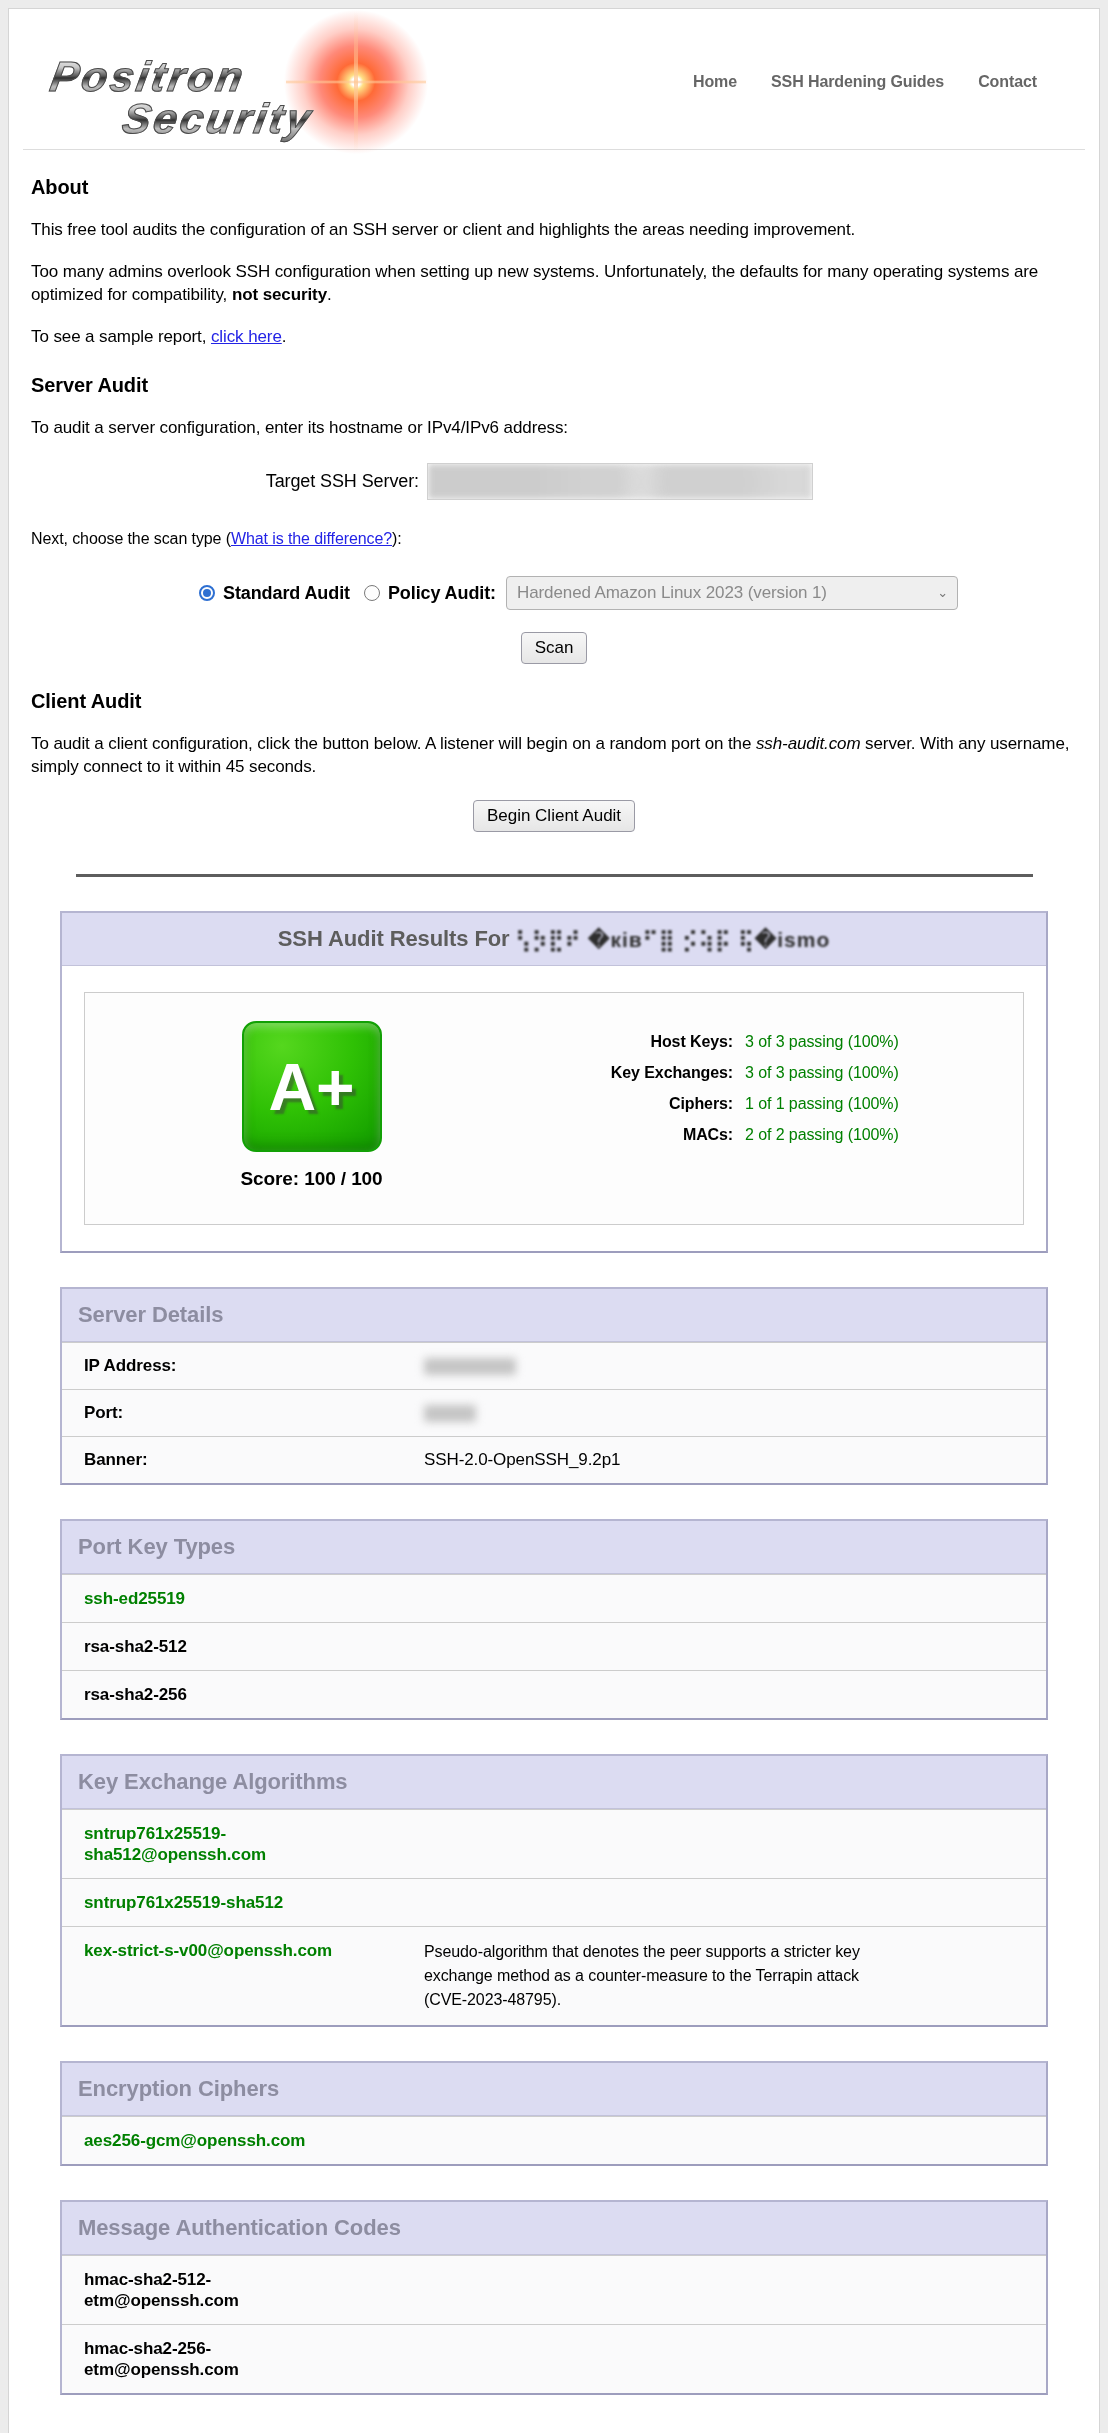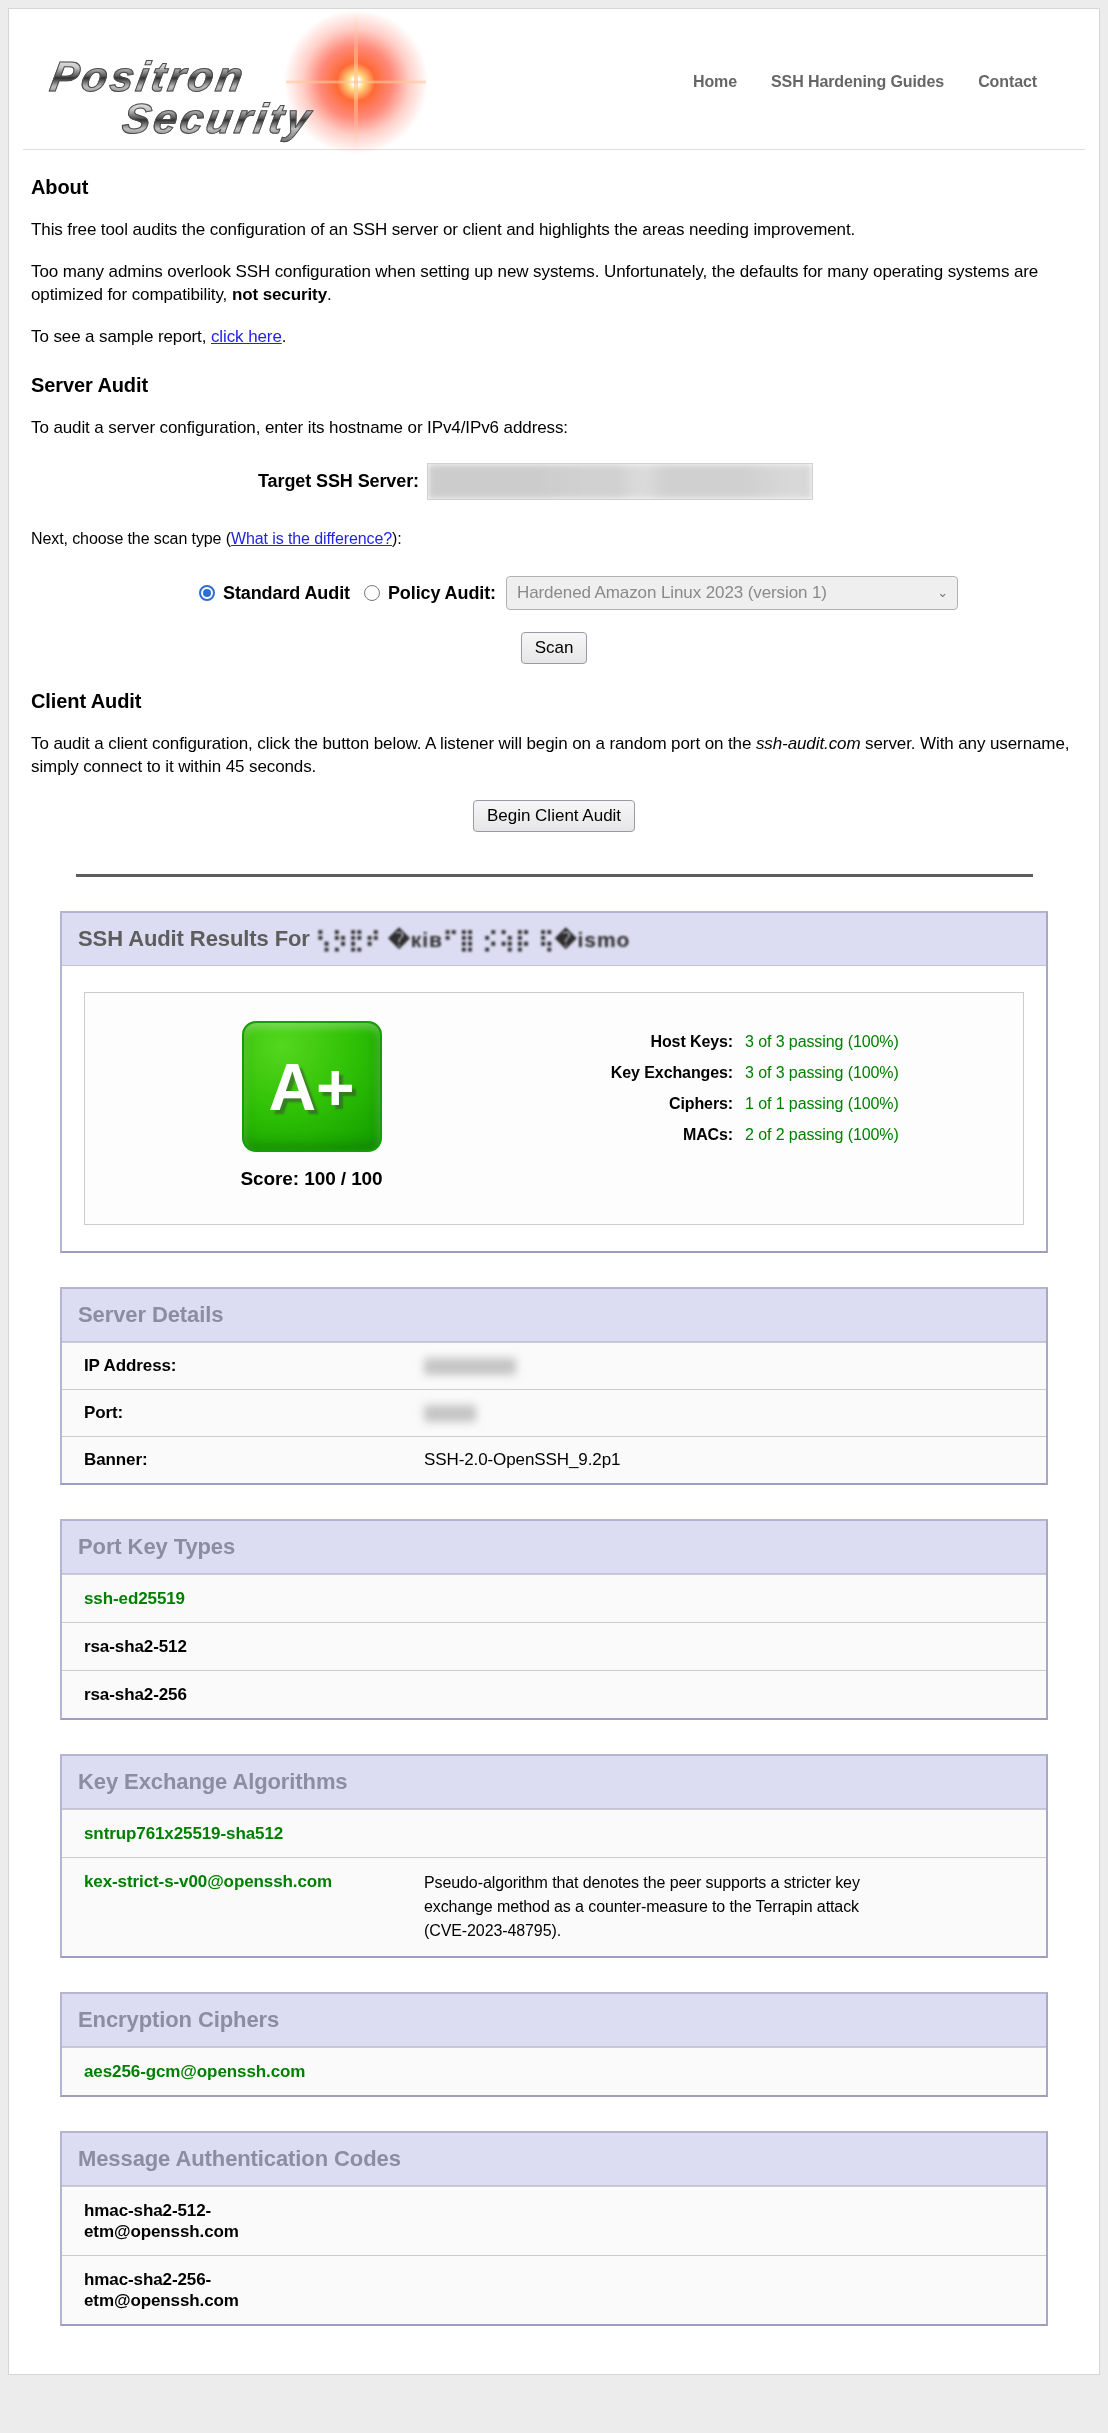--- a/index.html
+++ b/index.html
@@ -29,21 +29,21 @@
 
   
   h2.section { font-size:20px; font-weight:bold; margin:26px 8px 0 8px; color:#000; }
   p.body-text { font-size:17px; line-height:23px; margin:19px 8px 0 8px; }
   a.text-link { color:#2323e6; text-decoration:underline; }
   .italic { font-style:italic; }
   .bold { font-weight:bold; }
 
   
   .target-row { display:flex; align-items:center; margin-top:24px; }
-  .target-label { width:396px; text-align:right; font-weight:bold; font-size:18px; flex:0 0 auto; }
+  .target-label { width:396px; text-align:right; font-weight:normal; font-size:18px; flex:0 0 auto; }
   .target-input { position:relative; margin-left:8px; width:386px; height:37px; border:1px solid #d0d0d0; background:#fbfbfb; overflow:hidden; }
   .blur-blobs { position:absolute; inset:0; filter:blur(3px);
     background:
       radial-gradient(circle at 8% 50%, #bdbdbd 0 22%, transparent 40%),
       radial-gradient(circle at 18% 45%, #c6c6c6 0 24%, transparent 42%),
       radial-gradient(circle at 29% 55%, #bfbfbf 0 22%, transparent 40%),
       radial-gradient(circle at 41% 50%, #cccccc 0 16%, transparent 34%),
       radial-gradient(circle at 72% 52%, #c2c2c2 0 14%, transparent 30%),
       radial-gradient(circle at 82% 45%, #cdcdcd 0 18%, transparent 36%),
       radial-gradient(circle at 93% 55%, #c4c4c4 0 20%, transparent 44%);
@@ -58,21 +58,21 @@
   .fake-select { position:relative; width:452px; height:34px; border:1px solid #b2b2b2; border-radius:4px; background:#efefef; color:#8a8a8a; font-size:17px; line-height:32px; padding:0 30px 0 10px; white-space:nowrap; overflow:hidden; }
   .fake-select .chev { position:absolute; right:9px; top:0px; color:#777; font-size:13px; }
   .btn { display:inline-block; font-size:17px; color:#000; background:linear-gradient(#f7f7f7,#e6e6e6); border:1px solid #9a9aa5; border-radius:4px; padding:5px 13px; }
   .btn-center { text-align:center; margin-top:22px; }
 
   .divider-hr { border:none; border-top:3px solid #5d5d5d; width:957px; margin:42px auto 0 auto; }
 
   
   .panel { width:988px; margin:34px auto 0 auto; border:2px solid #b5b5d1; border-bottom-color:#9d9dbd; border-right-color:#a8a8c6; background:#fff; }
   .panel-header { background:#dcdcf2; padding:13px 16px; font-size:22px; font-weight:bold; color:#8d8da1; border-bottom:1px solid #c2c2da; }
-  .panel-header.dark { color:#5d5d5d; }
+  .panel-header.dark { color:#5d5d5d;text-align:center; }
   .redacted-host { display:inline-block; font-size:21px; color:#2e2e2e; letter-spacing:1px; filter:blur(1px); transform:translateY(1px); }
   .results-body { padding:26px 22px; }
   .inner-box { border:1px solid #ccc; background:#fdfdfd; padding:28px 20px 34px 20px; display:flex; }
   .grade-col { width:46%; display:flex; flex-direction:column; align-items:center; }
   .grade-badge { width:140px; height:131px; border-radius:14px; border:2px solid #12a005;
     background:radial-gradient(130% 130% at 28% 18%, #55d71e 0%, #2fc105 40%, #18a400 72%, #0e8f00 100%);
     box-shadow:inset 0 -6px 12px rgba(0,70,0,.28), inset 0 4px 8px rgba(255,255,255,.35);
     display:flex; align-items:center; justify-content:center; }
   .grade-text { font-size:66px; font-weight:bold; color:#fff; text-shadow:4px 4px 2px rgba(60,60,60,.5); line-height:1; }
   .score-text { margin-top:16px; font-size:19px; font-weight:bold; }
@@ -201,20 +201,25 @@
       </div>
     <div class="algo-row">
         <div class="algo-name">rsa-sha2-256</div>
         <div></div>
       </div>
   </div>
 
   <div class="panel">
     <div class="panel-header">Key Exchange Algorithms</div>
     <div class="algo-row">
+        <div class="algo-name good">sntrup761x25519-
+sha512@openssh.com</div>
+        <div class="algo-note"></div>
+      </div>
+    <div class="algo-row">
         <div class="algo-name good">sntrup761x25519-sha512</div>
         <div class="algo-note"></div>
       </div>
     <div class="algo-row">
         <div class="algo-name good">kex-strict-s-v00@openssh.com</div>
         <div class="algo-note">Pseudo-algorithm that denotes the peer supports a stricter key exchange method as a counter-measure to the Terrapin attack (CVE-2023-48795).</div>
       </div>
   </div>
 
   <div class="panel">

